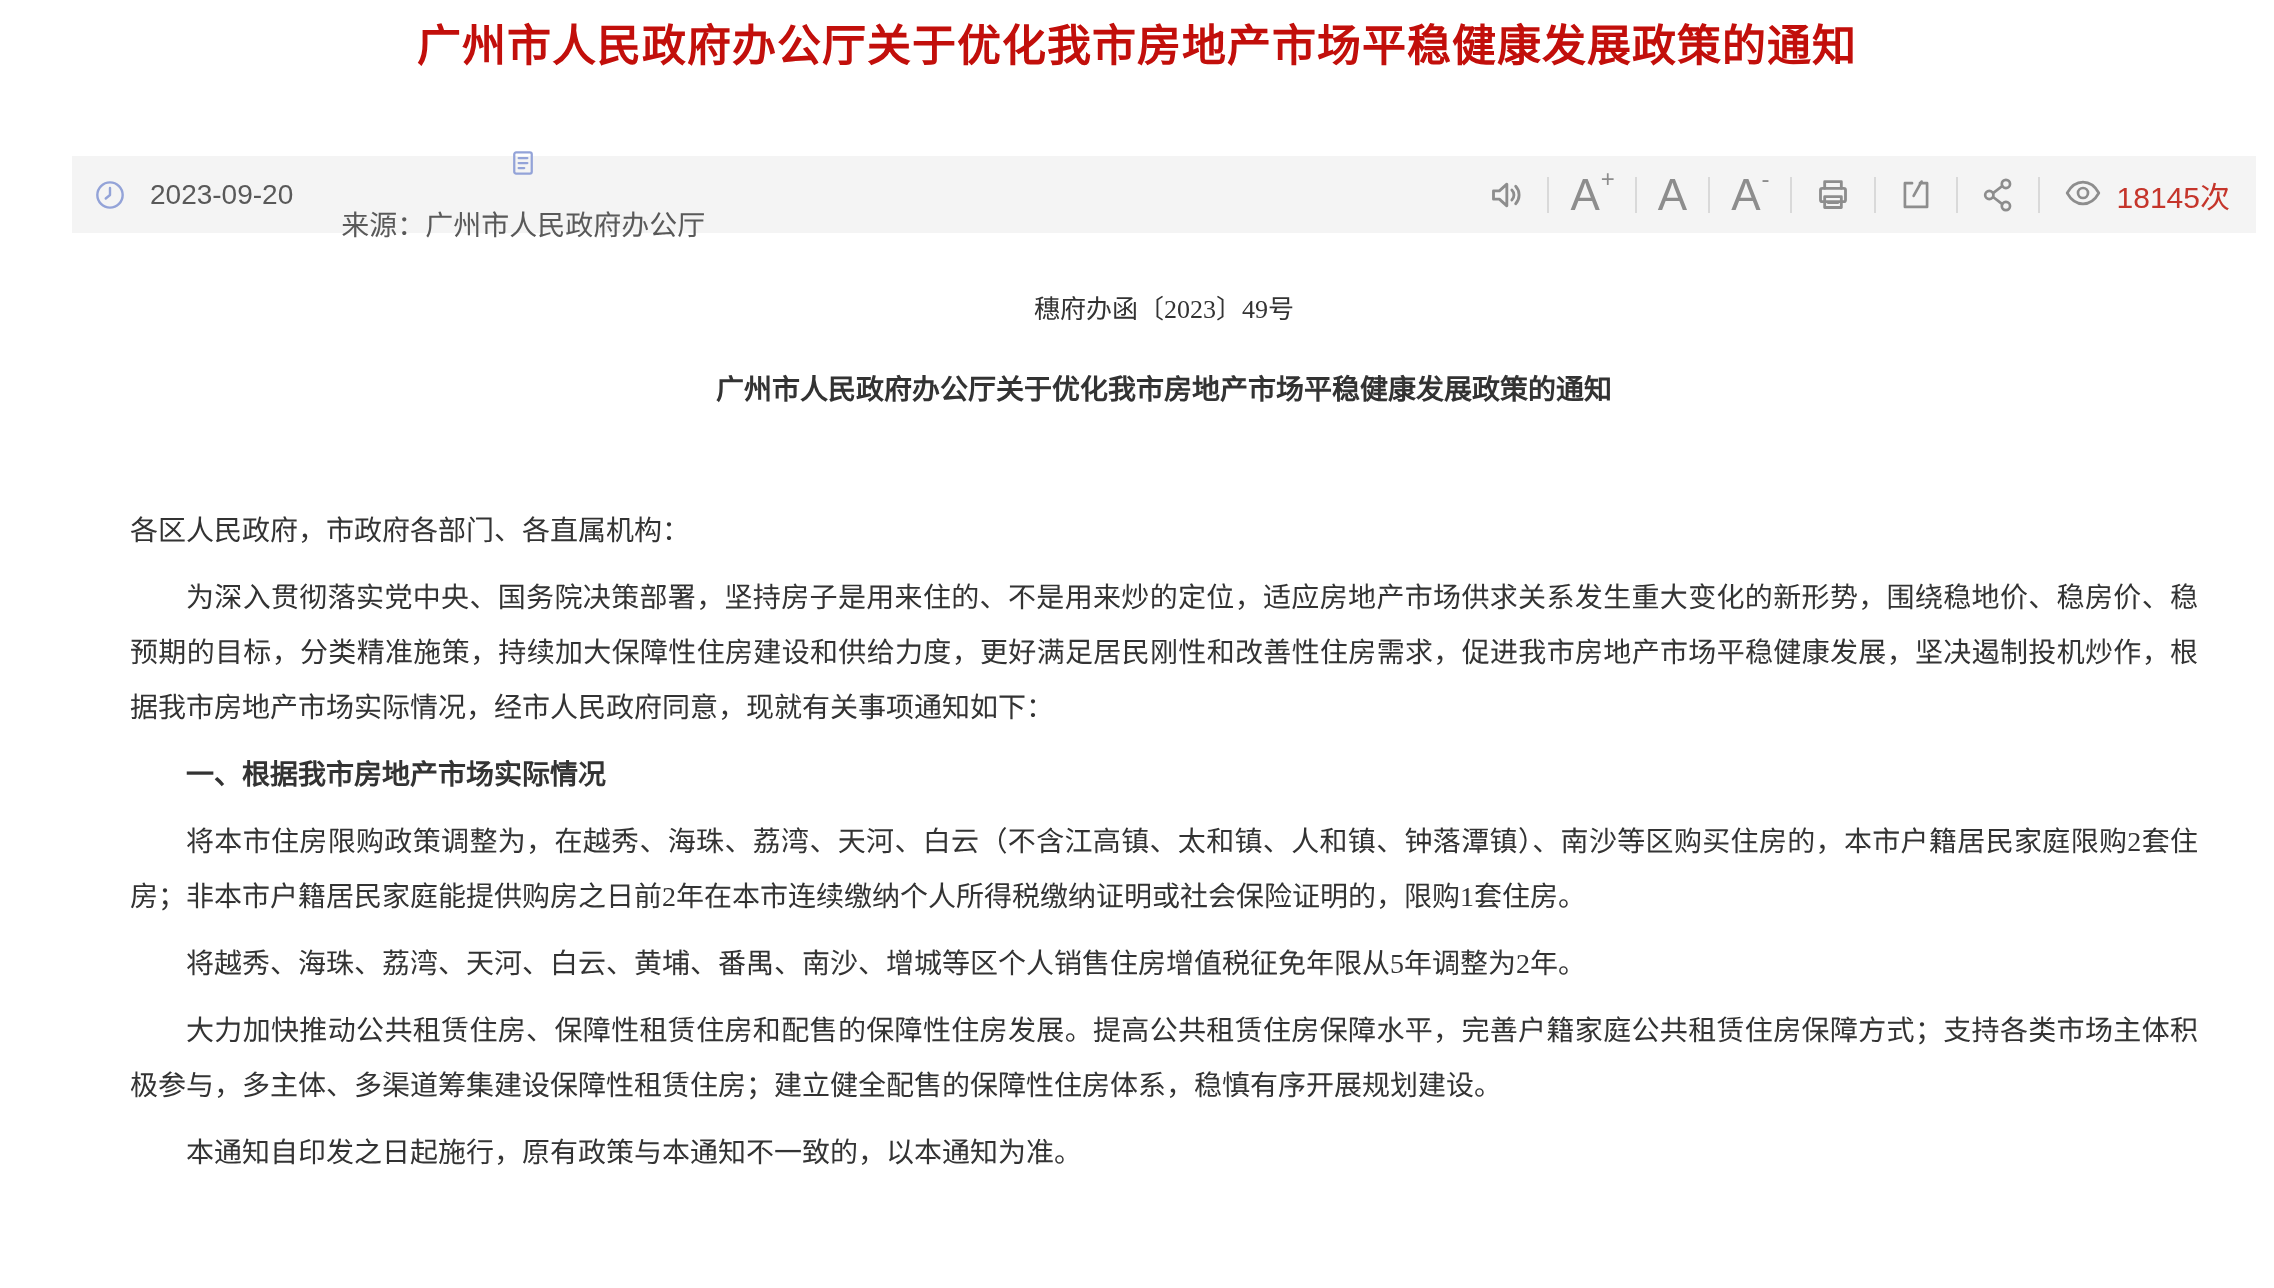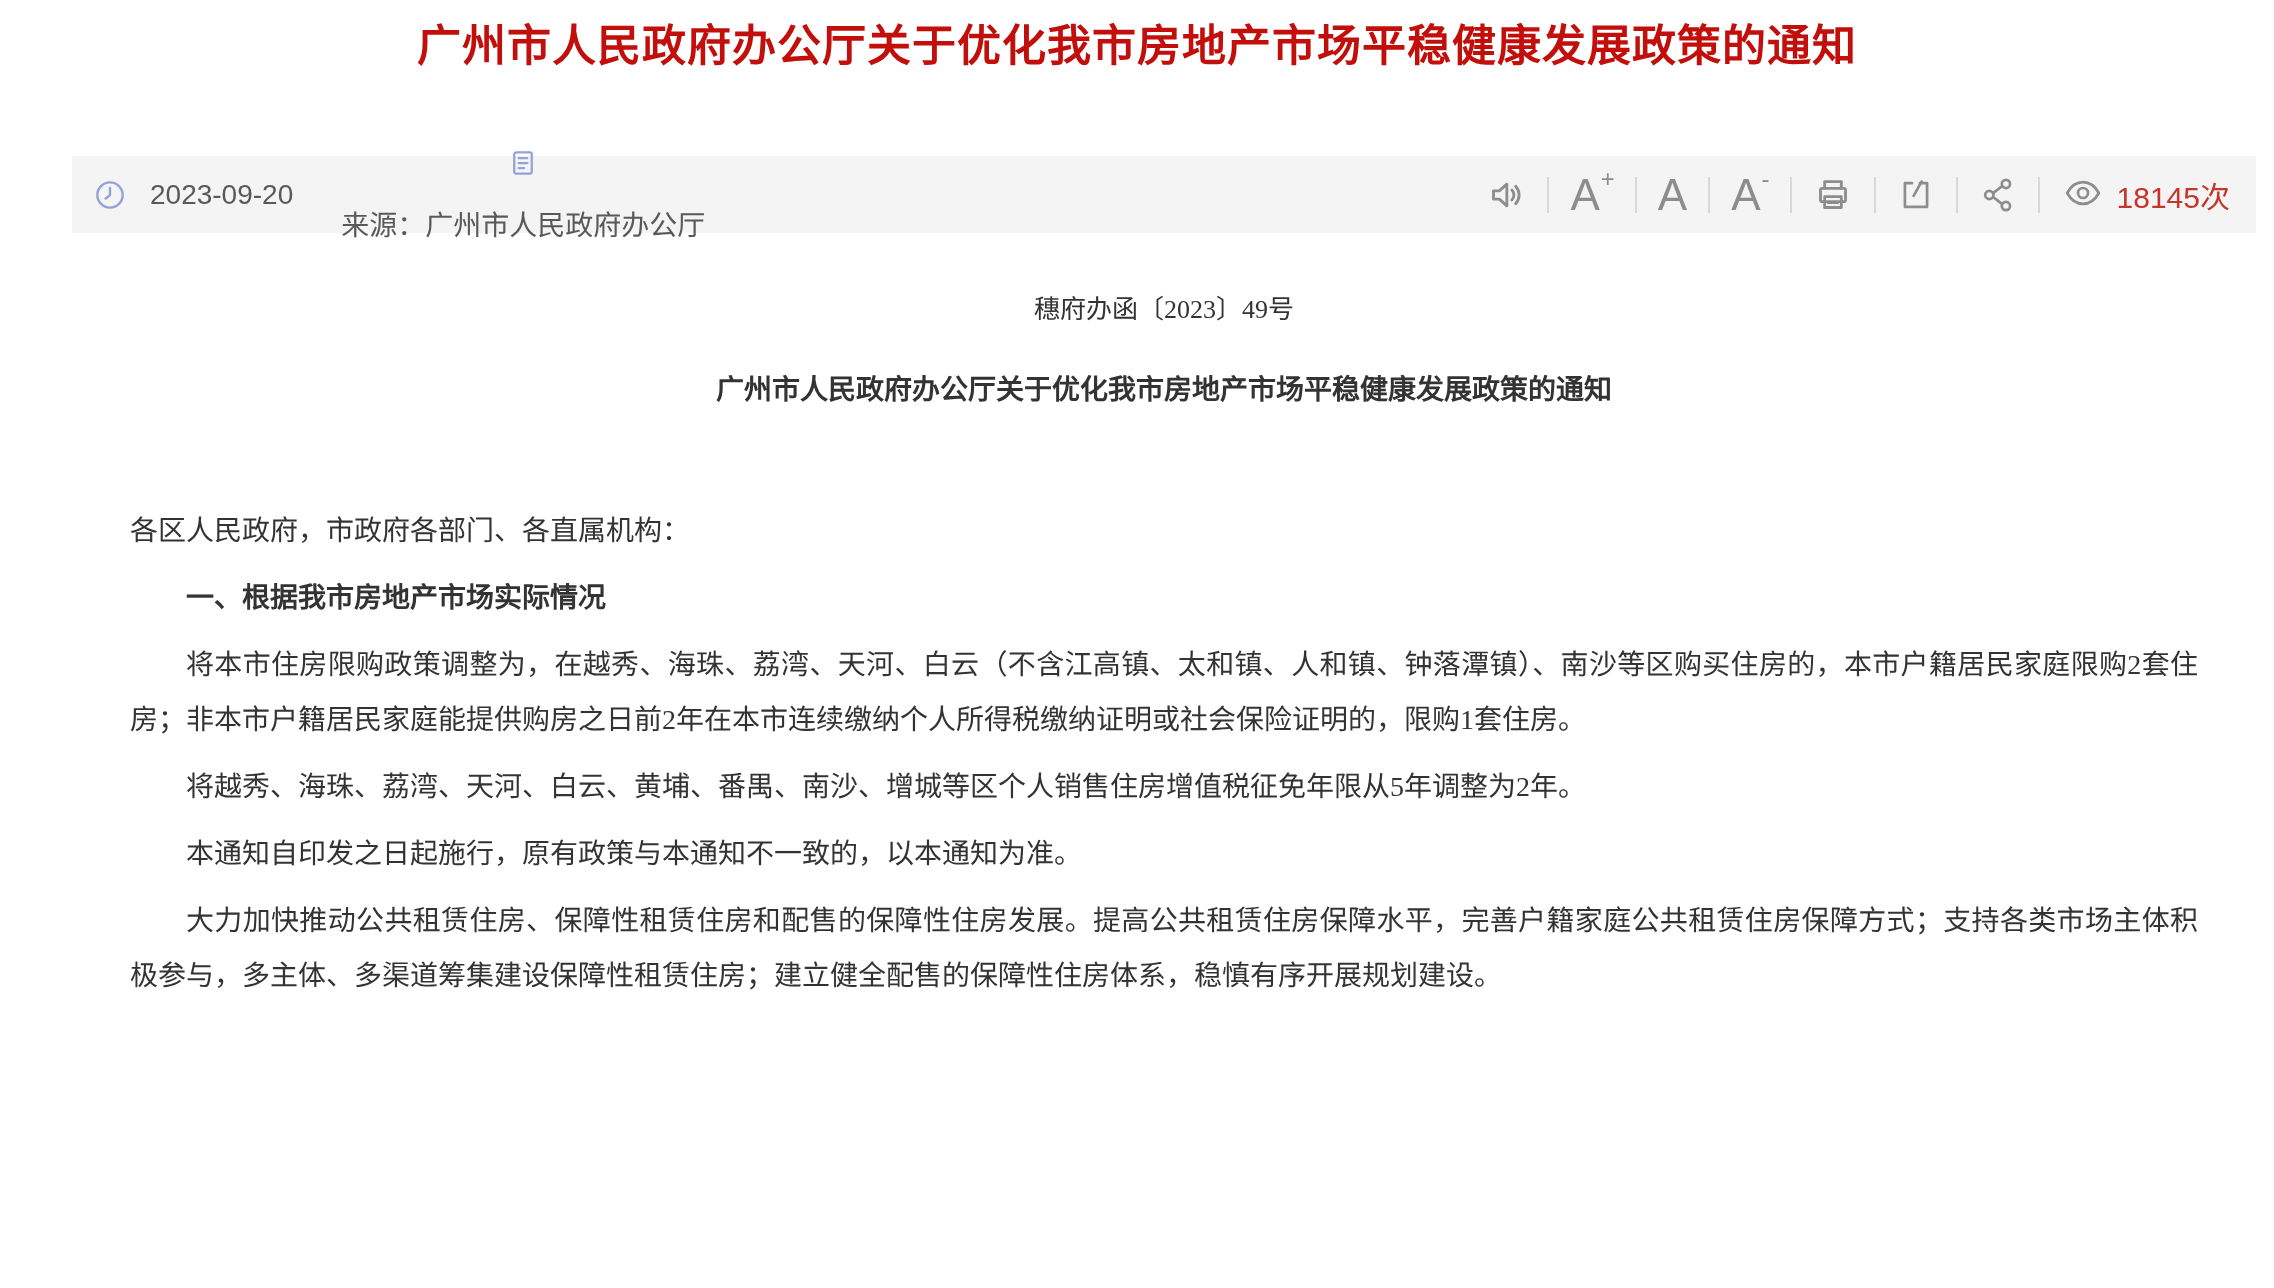--- a/index.html
+++ b/index.html
@@ -183,19 +183,20 @@
     </span>
   </div>
 </div>
 
 <div class="doc">
   <p class="doc-number">穗府办函〔2023〕49号</p>
   <p class="doc-title">广州市人民政府办公厅关于优化我市房地产市场平稳健康发展政策的通知</p>
 
   <p class="salutation">各区人民政府，市政府各部门、各直属机构：</p>
 
+  <p class="para">为深入贯彻落实党中央、国务院决策部署，坚持房子是用来住的、不是用来炒的定位，适应房地产市场供求关系发生重大变化的新形势，围绕稳地价、稳房价、稳预期的目标，分类精准施策，持续加大保障性住房建设和供给力度，更好满足居民刚性和改善性住房需求，促进我市房地产市场平稳健康发展，坚决遏制投机炒作，根据我市房地产市场实际情况，经市人民政府同意，现就有关事项通知如下：</p>
   <p class="heading">一、根据我市房地产市场实际情况</p>
   <p class="para">将本市住房限购政策调整为，在越秀、海珠、荔湾、天河、白云（不含江高镇、太和镇、人和镇、钟落潭镇）、南沙等区购买住房的，本市户籍居民家庭限购2套住房；非本市户籍居民家庭能提供购房之日前2年在本市连续缴纳个人所得税缴纳证明或社会保险证明的，限购1套住房。</p>
   <p class="para">将越秀、海珠、荔湾、天河、白云、黄埔、番禺、南沙、增城等区个人销售住房增值税征免年限从5年调整为2年。</p>
+  <p class="para">大力加快推动公共租赁住房、保障性租赁住房和配售的保障性住房发展。提高公共租赁住房保障水平，完善户籍家庭公共租赁住房保障方式；支持各类市场主体积极参与，多主体、多渠道筹集建设保障性租赁住房；建立健全配售的保障性住房体系，稳慎有序开展规划建设。</p>
   <p class="para">本通知自印发之日起施行，原有政策与本通知不一致的，以本通知为准。</p>
-  <p class="para">大力加快推动公共租赁住房、保障性租赁住房和配售的保障性住房发展。提高公共租赁住房保障水平，完善户籍家庭公共租赁住房保障方式；支持各类市场主体积极参与，多主体、多渠道筹集建设保障性租赁住房；建立健全配售的保障性住房体系，稳慎有序开展规划建设。</p>
 
 </div>
 
 </body></html>

